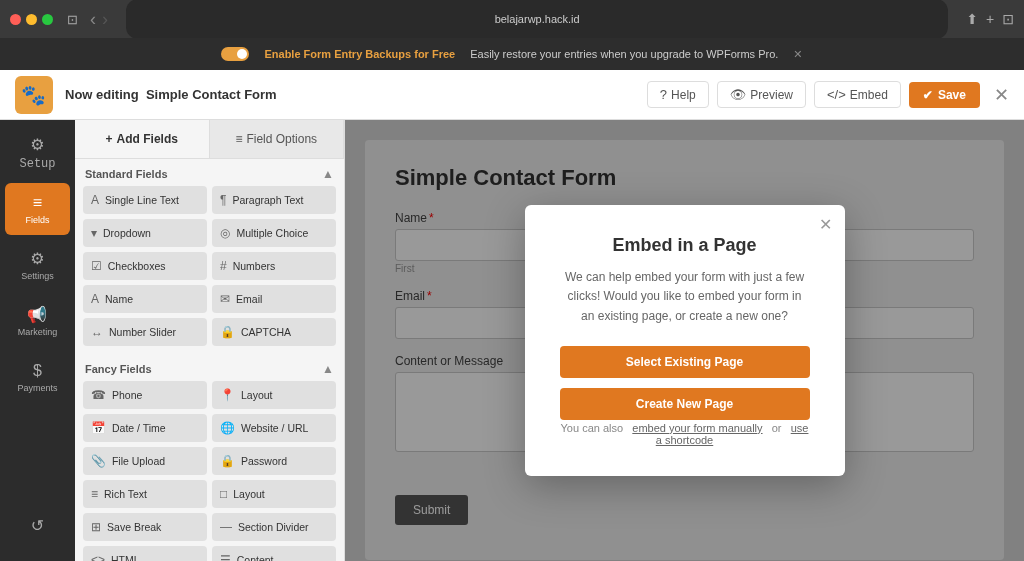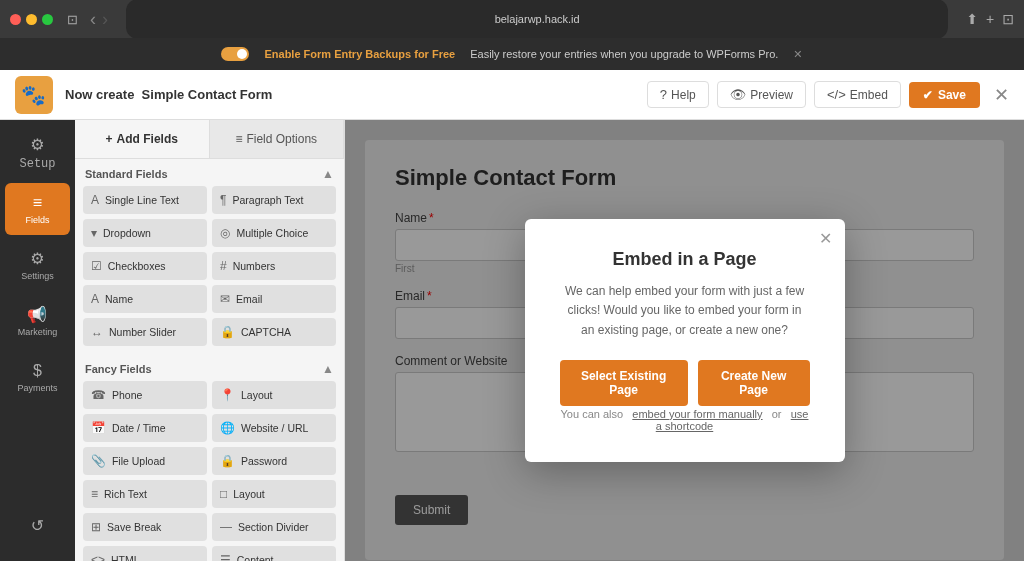--- a/index.html
+++ b/index.html
@@ -399,20 +399,21 @@
       font-size: 12px;
       color: #666;
       line-height: 1.6;
       margin-bottom: 20px;
     }
     .modal-actions {
       display: flex;
       gap: 10px;
       justify-content: center;
       margin-bottom: 2px;
+      flex-direction: column;
     }
     .modal-btn-primary {
       background: #e07820;
       color: white;
       border: none;
       border-radius: 4px;
       padding: 9px 16px;
       font-size: 12px;
       font-weight: 600;
       cursor: pointer;
@@ -462,21 +463,21 @@
   </div>
 </div>
 
 <div class="app-container">
 
   <div class="app-header">
     <div class="app-logo">
       <span>🐾</span>
     </div>
     <div class="editing-label">
-      <span>Now create</span>
+      <span>Now editing</span>
       &nbsp;<span style="font-weight:600;color:#333;">Simple Contact Form</span>
     </div>
     <div class="header-spacer"></div>
     <div class="header-actions">
       <button class="header-btn">
         <span class="header-btn-icon">?</span>
         <span>Help</span>
       </button>
       <button class="header-btn">
         <span class="header-btn-icon">👁</span>
@@ -669,21 +670,21 @@
           <div class="form-field-label">
             <span>Email</span>
             <span class="required-star">*</span>
           </div>
           <input class="form-input" type="text" style="">
         </div>
 
         
         <div class="form-field-group">
           <div class="form-field-label">
-            <span>Comment or Website</span>
+            <span>Content or Message</span>
           </div>
           <textarea class="form-textarea" style=""></textarea>
         </div>
 
         <button class="submit-btn">
           <span>Submit</span>
         </button>
       </div>
 
       <div class="modal-overlay">

